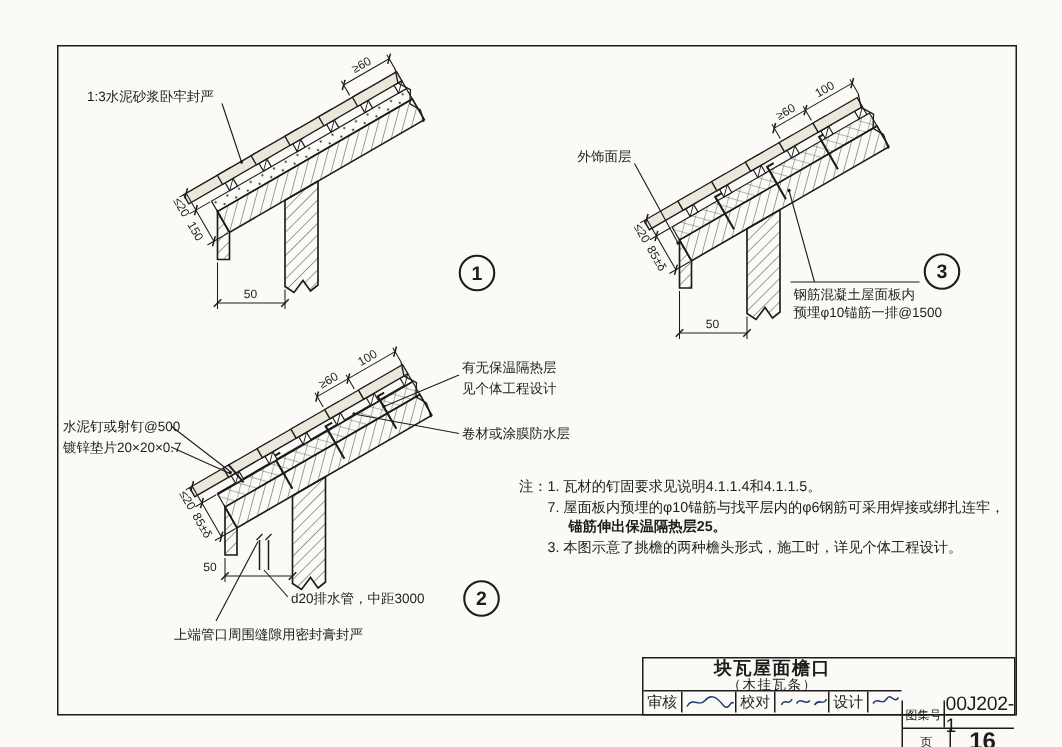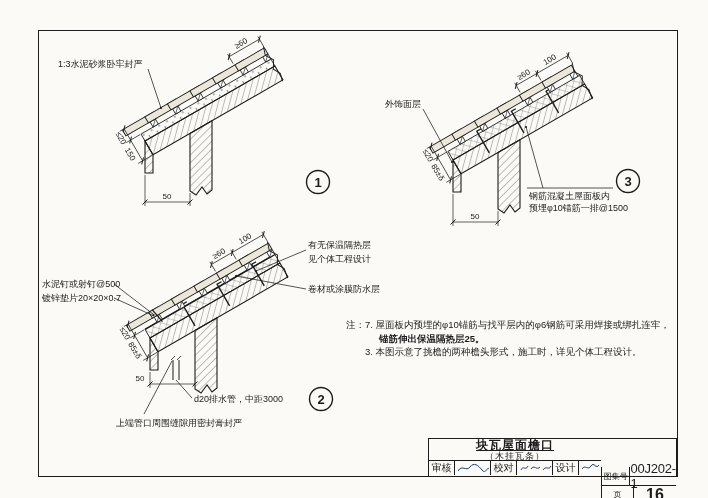--- a/index.html
+++ b/index.html
@@ -27,21 +27,21 @@
   
   .tblock{
     position:absolute;left:428px;top:438px;width:249px;height:39px;
     border:1.5px solid #1c1c1c;box-sizing:border-box;background:transparent;
   }
   .tb-title{
     position:absolute;left:0;top:0;width:172px;height:22px;
     border-bottom:1px solid #1c1c1c;box-sizing:border-box;
     display:flex;flex-direction:column;align-items:center;justify-content:center;
   }
-  .tb-title .t1{font-size:12px;font-weight:bold;line-height:12px;letter-spacing:1px;text-decoration:underline;}
+  .tb-title .t1{font-size:12px;font-weight:bold;line-height:12px;letter-spacing:1px;}
   .tb-title .t2{font-size:9px;line-height:10px;letter-spacing:1px;}
   .tb-sigrow{
     position:absolute;left:0;top:22px;width:172px;height:14px;display:flex;align-items:stretch;
   }
   .tb-cell{display:flex;align-items:center;justify-content:center;box-sizing:border-box;}
   .tb-sigrow .lbl{font-size:10px;border-right:0.8px solid #1c1c1c;}
   .tb-sigrow .sig{border-right:0.8px solid #1c1c1c;overflow:hidden;}
   .tb-sigrow .sig:last-child{border-right:none;}
   .w26{width:26px;} .w36{width:36px;} .w22{width:22px;}
   .tb-right{
@@ -258,20 +258,21 @@
     <text class="ann" x="76" y="196">上端管口周围缝隙用密封膏封严</text>
     <g class="badge">
       <circle cx="281" cy="169" r="11.5"></circle>
       <text x="281" y="173.5">2</text>
     </g>
   </svg>
 
   <div class="notes">
     <span class="notes-label">注：</span>
     <div class="notes-body">
+      <div>1. 瓦材的钉固要求见说明4.1.1.4和4.1.1.5。</div>
       <div>7. 屋面板内预埋的φ10锚筋与找平层内的φ6钢筋可采用焊接或绑扎连牢，</div>
       <div class="indent">锚筋伸出保温隔热层25。</div>
       <div>3. 本图示意了挑檐的两种檐头形式，施工时，详见个体工程设计。</div>
     </div>
   </div>
 
   <div class="tblock">
     <div class="tb-title">
       <div class="t1">块瓦屋面檐口</div>
       <div class="t2">（木挂瓦条）</div>

